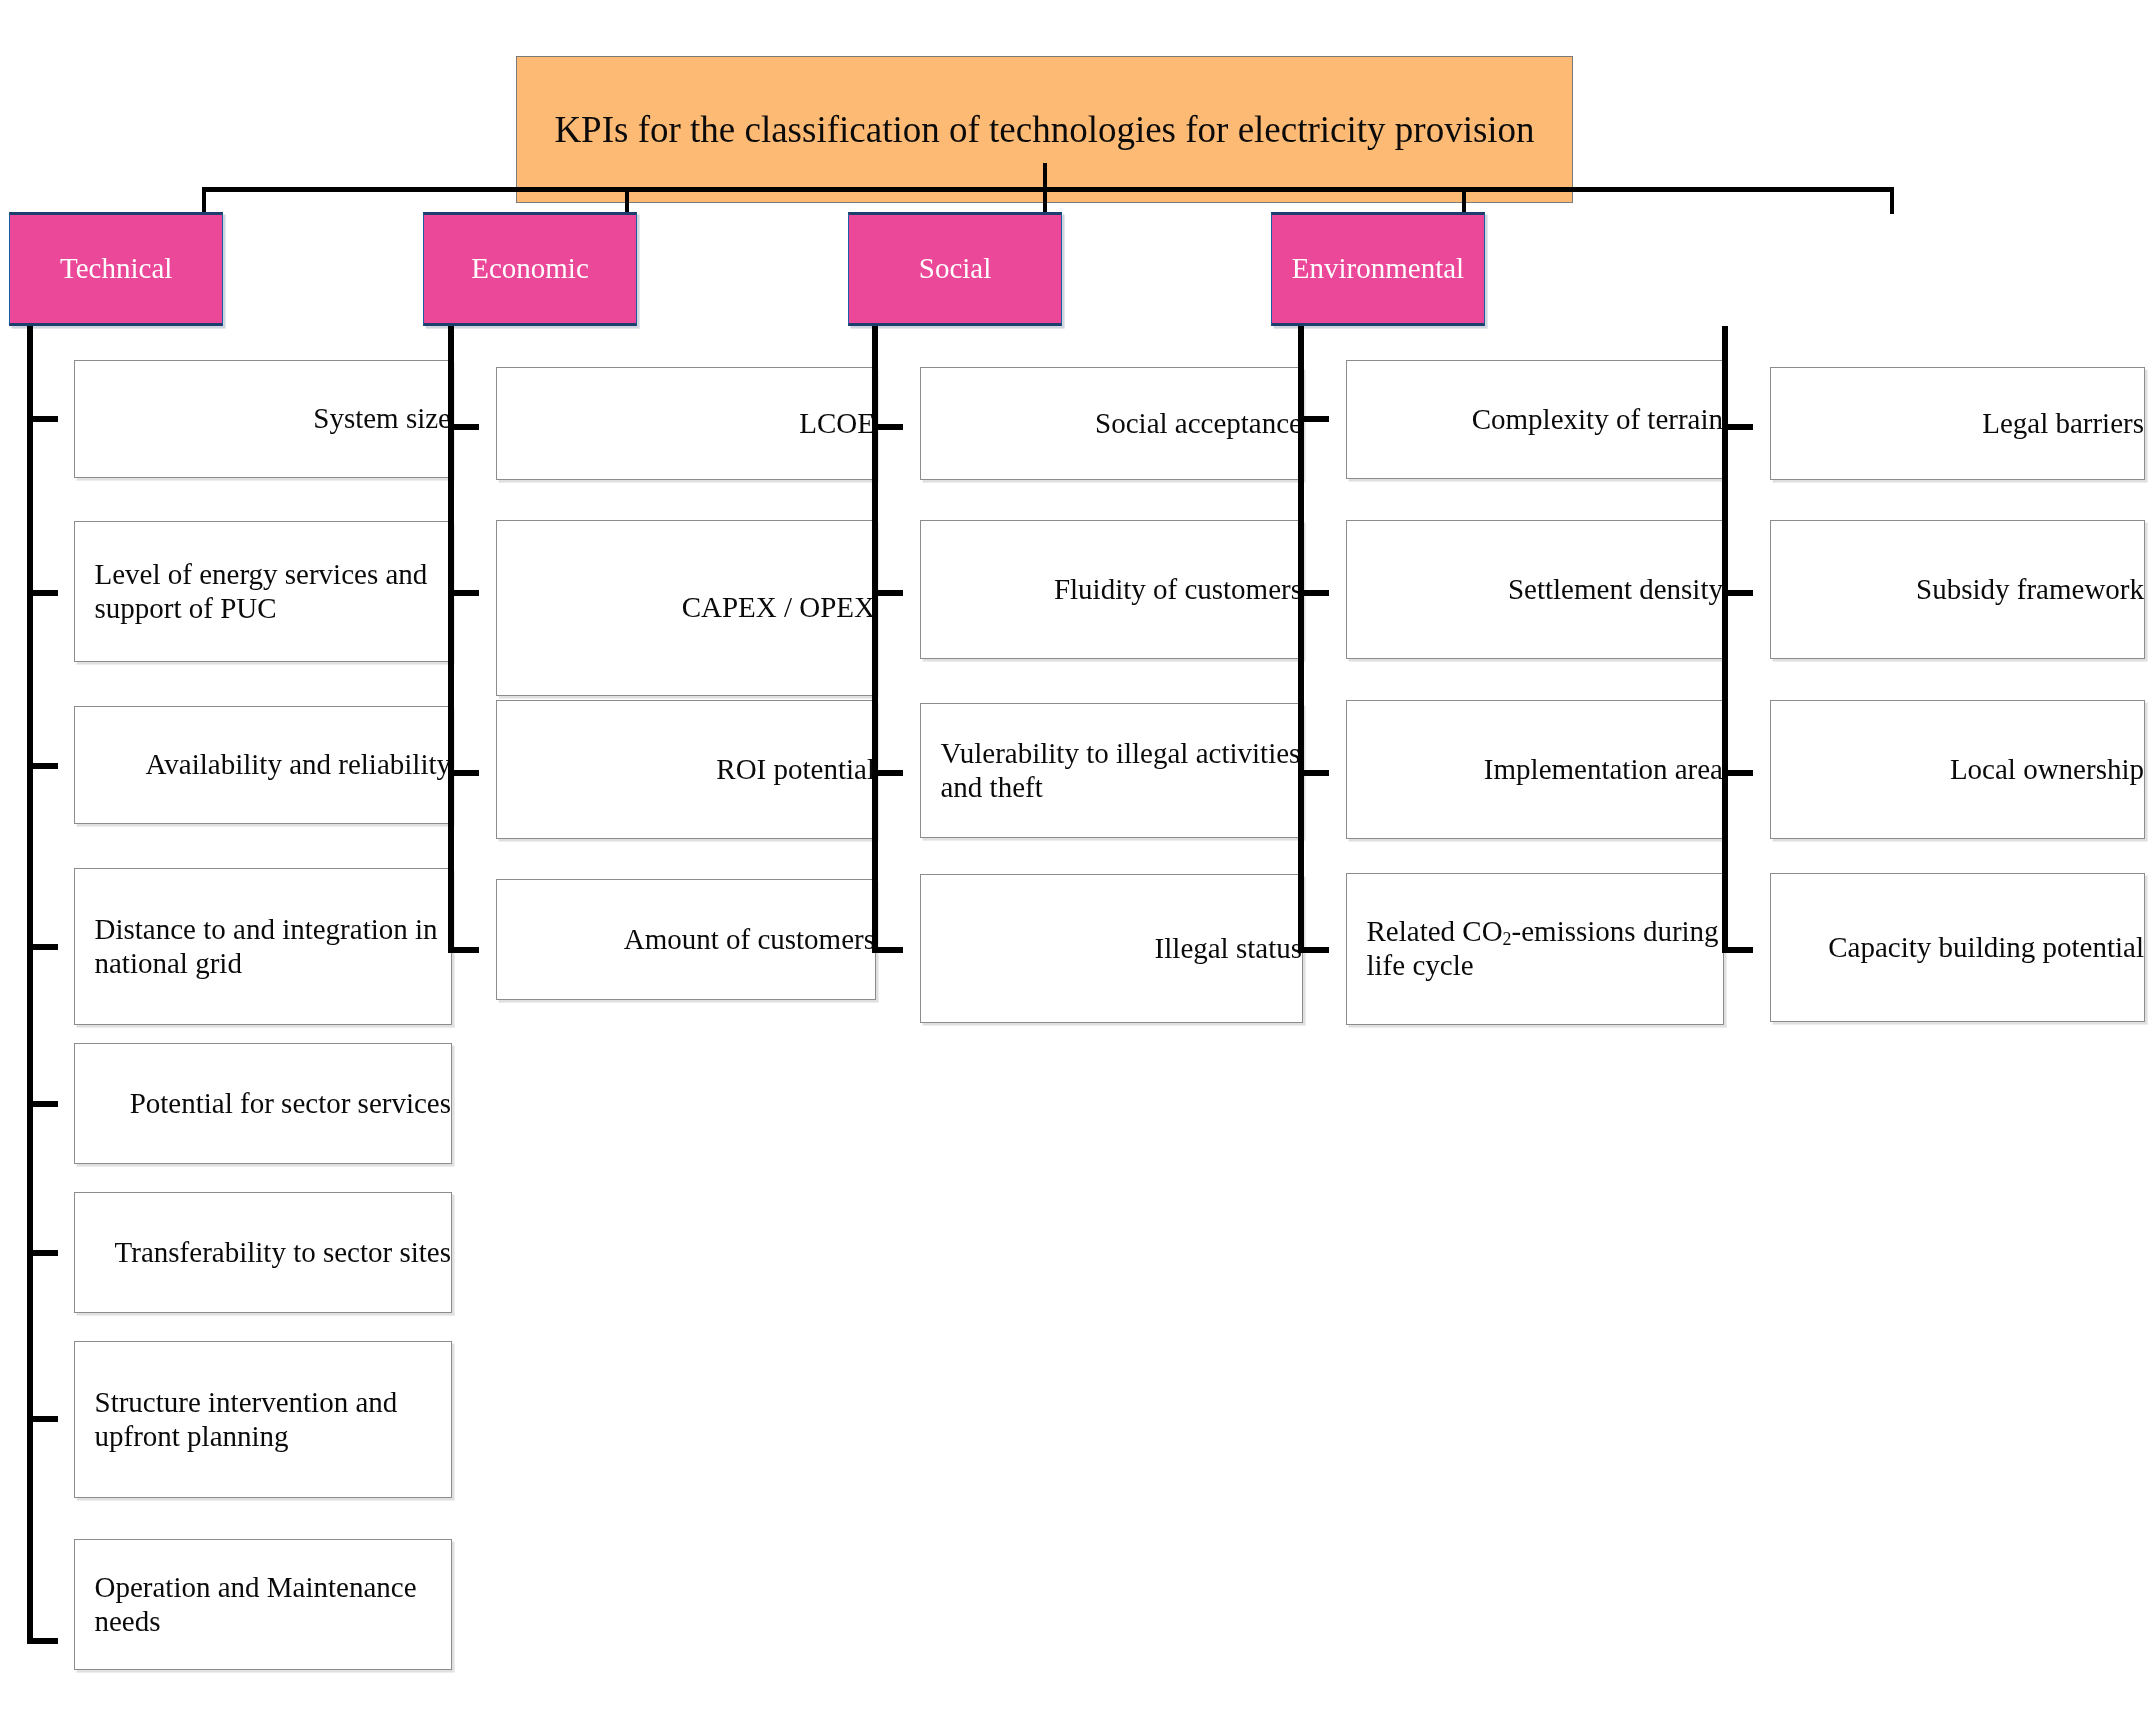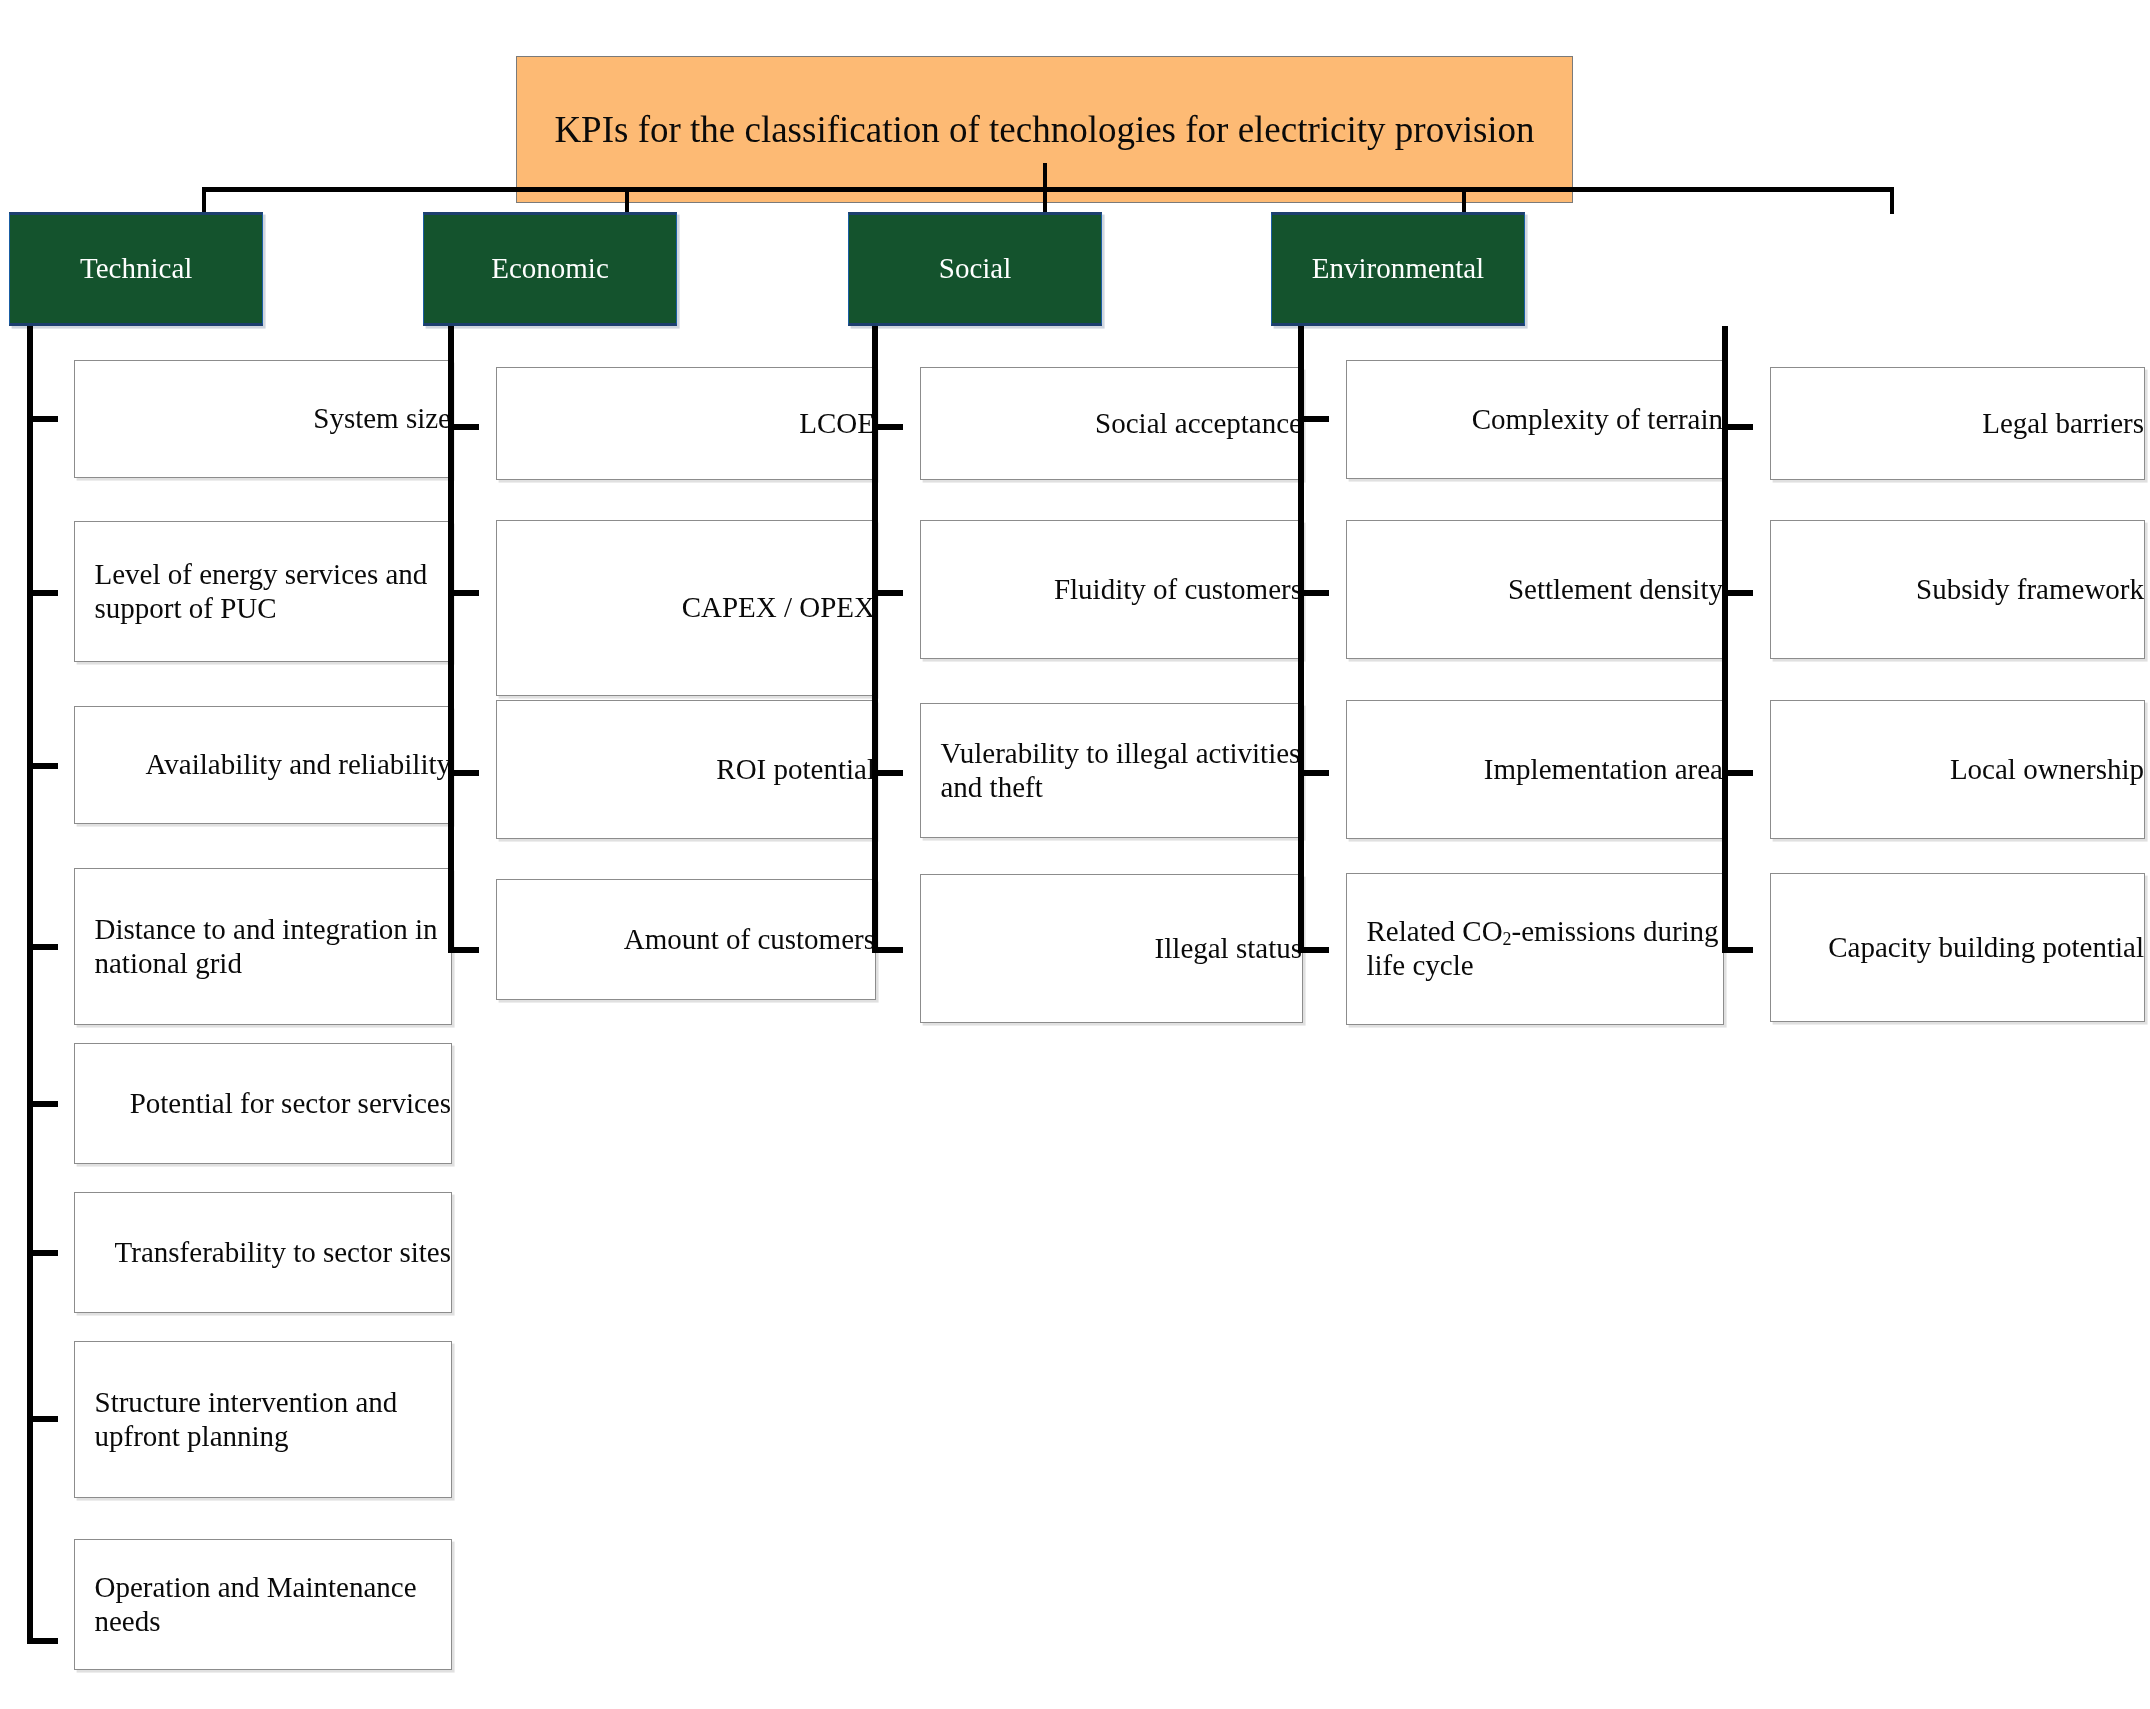--- a/index.html
+++ b/index.html
@@ -42,24 +42,24 @@
     position: absolute;
     background: #000000;
   }
   .v-line { width: 3.6px; }
   .h-line { height: 4.6px; }
 
   
   .cat-box {
     position: absolute;
     top: 212px;
-    width: 254px;
+    width: 214px;
     height: 114px;
     box-sizing: border-box;
-    background: #14532d;
+    background: #ec4899;
     border-top: 3.6px solid #1d3f6e;
     border-bottom: 3.6px solid #1d3f6e;
     border-left: 1px solid #1a5ea3;
     border-right: 1px solid #1a5ea3;
     display: flex;
     align-items: center;
     justify-content: center;
     text-align: center;
     color: #ffffff;
     font-size: 29px;

